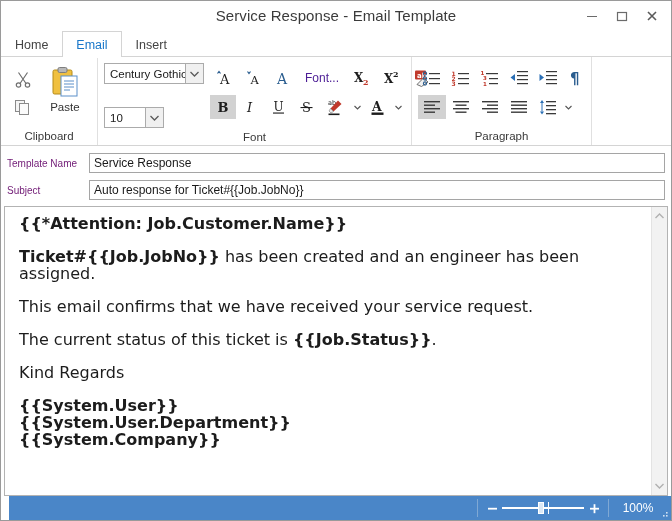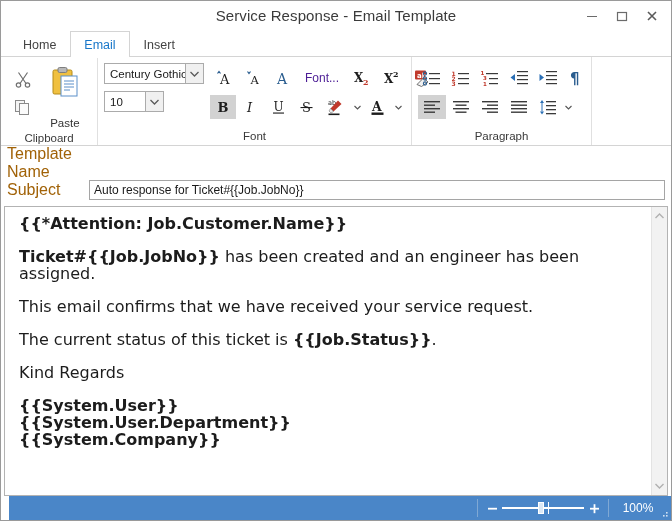--- a/index.html
+++ b/index.html
@@ -60,21 +60,20 @@
   .win-btn svg { display: block; }
 
   
   .tabstrip {
     position: relative;
     height: 27px;
     flex: 0 0 27px;
     background: #ffffff;
     display: flex;
     align-items: flex-end;
-    padding-left: 8px;
     box-sizing: border-box;
   }
   .tabstrip::after {
     content: "";
     position: absolute;
     left: 0; right: 0; bottom: 0;
     height: 1px;
     background: #d4d4d4;
   }
   .tab {
@@ -154,21 +153,20 @@
     justify-content: center;
     cursor: default;
   }
   .paste-btn {
     width: 56px;
     display: flex;
     flex-direction: column;
     align-items: center;
     padding-top: 2px;
     cursor: default;
-    gap: 16px;
   }
   .paste-label {
     font-size: 11.5px;
     color: #333;
     margin-top: 2px;
   }
 
   
   .g-font { width: 314px; }
   .font-rows {
@@ -208,21 +206,21 @@
     border-left: 1px solid #ababab;
     display: flex;
     align-items: center;
     justify-content: center;
   }
   .combo-fontname { width: 100px; }
   .combo-fontsize { width: 60px; }
   .combo-col {
     display: flex;
     flex-direction: column;
-    gap: 7px;
+    gap: 23px;
     margin-right: 6px;
   }
 
   .tb {
     min-width: 24px;
     height: 24px;
     padding: 0 3px;
     display: flex;
     align-items: center;
     justify-content: center;
@@ -265,22 +263,22 @@
     padding: 6px 6px 0 6px;
     box-sizing: border-box;
   }
   .field-row {
     display: flex;
     align-items: center;
     height: 22px;
     margin-bottom: 5px;
   }
   .field-label {
-    font-size: 16px;
-    color: #a16207;
+    font-size: 10px;
+    color: #701a75;
     width: 82px;
     flex: 0 0 82px;
   }
   .field-input {
     flex: 1 1 auto;
     height: 20px;
     box-sizing: border-box;
     border: 1px solid #a5a5a5;
     background: #ffffff;
     font-size: 12px;
@@ -752,20 +750,21 @@
 
     <div class="rgroup g-rest">
       <div class="rgroup-body"></div>
       <div class="rgroup-label"></div>
     </div>
   </div>
 
   <div class="fields">
     <div class="field-row">
       <div class="field-label">Template Name</div>
+      <div class="field-input" placeholder="">Service Response</div>
     </div>
     <div class="field-row">
       <div class="field-label">Subject</div>
       <div class="field-input" placeholder="">Auto response for Ticket#{{Job.JobNo}}</div>
     </div>
   </div>
 
   <div class="editor-wrap">
     <div class="editor">
       <div class="eline"><b>{{*Attention: Job.Customer.Name}}</b></div>

